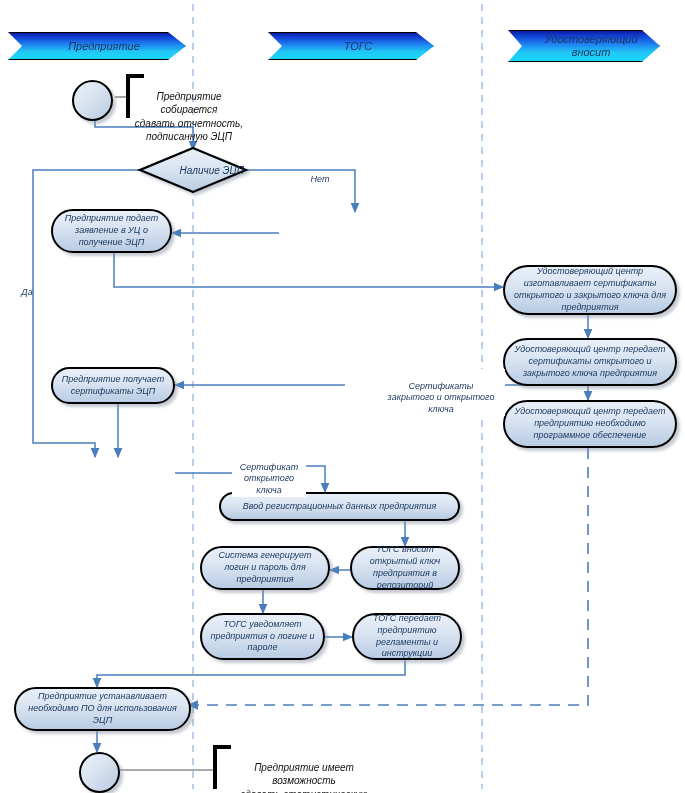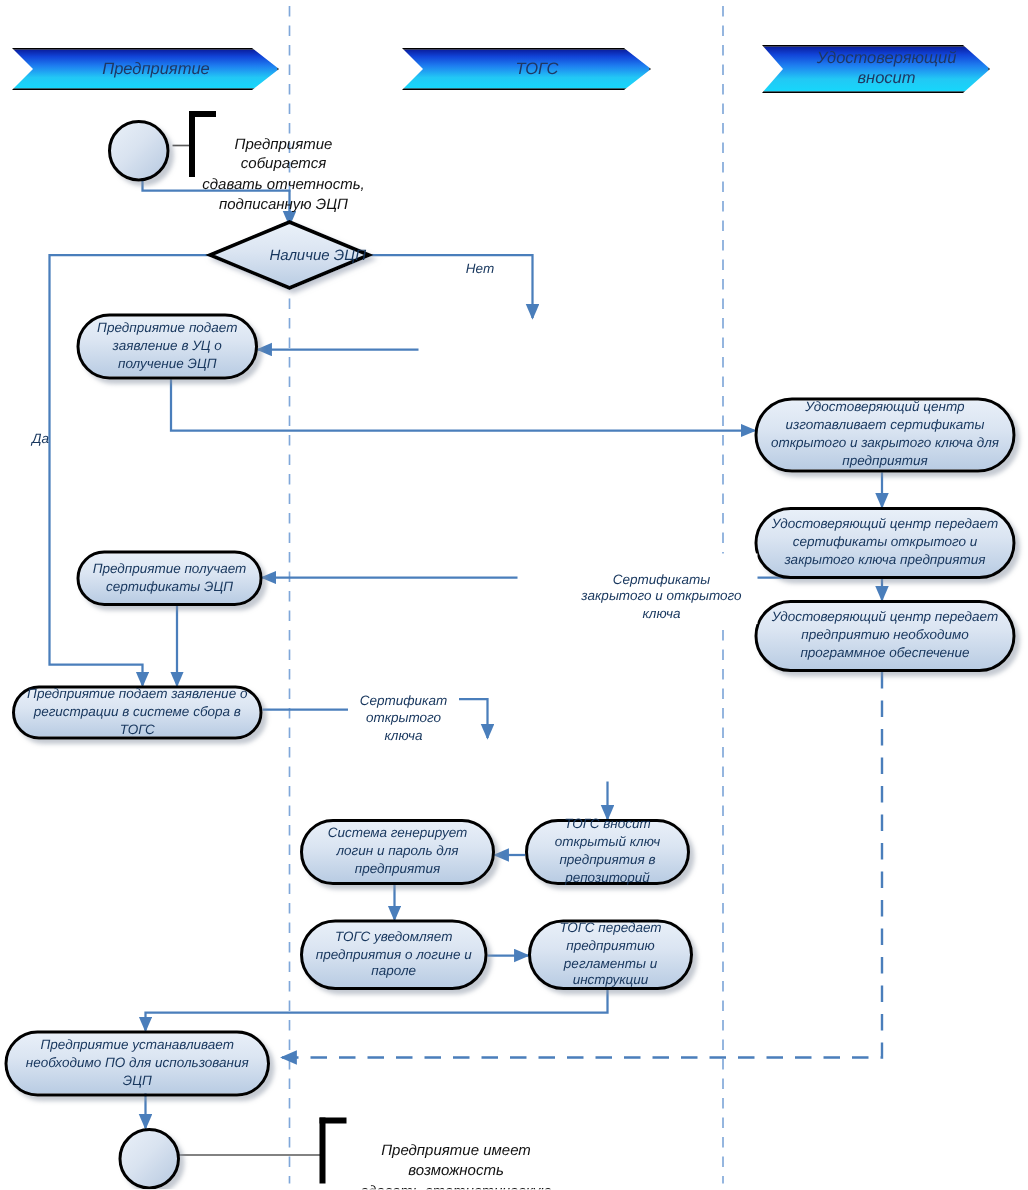--- a/index.html
+++ b/index.html
@@ -207,42 +207,42 @@
   </div>
 
   <div class="node" style="left:503px;top:400px;width:174px;height:48px;">
     <span>Удостоверяющий центр передает предприятию необходимо программное обеспечение</span>
   </div>
 
   <div class="node" style="left:51px;top:367px;width:124px;height:37px;">
     <span>Предприятие получает сертификаты ЭЦП</span>
   </div>
 
-  <div class="node" style="left:8px;top:457px;width:167px;height:36px;">
-    <span>Предприятие подает заявление  о регистрации в системе сбора в ТОГС</span>
-  </div>
-
+
+  <div class="node" style="left:219px;top:492px;width:241px;height:29px;">
+    <span>Ввод регистрационных данных предприятия</span>
+  </div>
 
   <div class="node" style="left:350px;top:546px;width:110px;height:44px;">
     <span>ТОГС вносит открытый ключ предприятия  в репозиторий</span>
   </div>
 
   <div class="node" style="left:200px;top:546px;width:130px;height:44px;">
     <span>Система генерирует логин и пароль для предприятия</span>
   </div>
 
   <div class="node" style="left:200px;top:613px;width:125px;height:47px;">
     <span>ТОГС уведомляет предприятия о логине и пароле</span>
   </div>
 
   <div class="node" style="left:352px;top:613px;width:110px;height:47px;">
     <span>ТОГС передает предприятию регламенты и инструкции</span>
   </div>
 
-  <div class="node" style="left:3px;top:687px;width:177px;height:44px;">
+  <div class="node" style="left:14px;top:687px;width:177px;height:44px;">
     <span>Предприятие устанавливает необходимо ПО для использования ЭЦП</span>
   </div>
 
   <div class="note brace-tb" style="left:126px;top:74px;width:122px;height:44px;">
     <span>Предприятие собирается
 сдавать отчетность,
 подписанную ЭЦП</span>
   </div>
 
   <div class="note brace-tb" style="left:213px;top:745px;width:178px;height:44px;">

